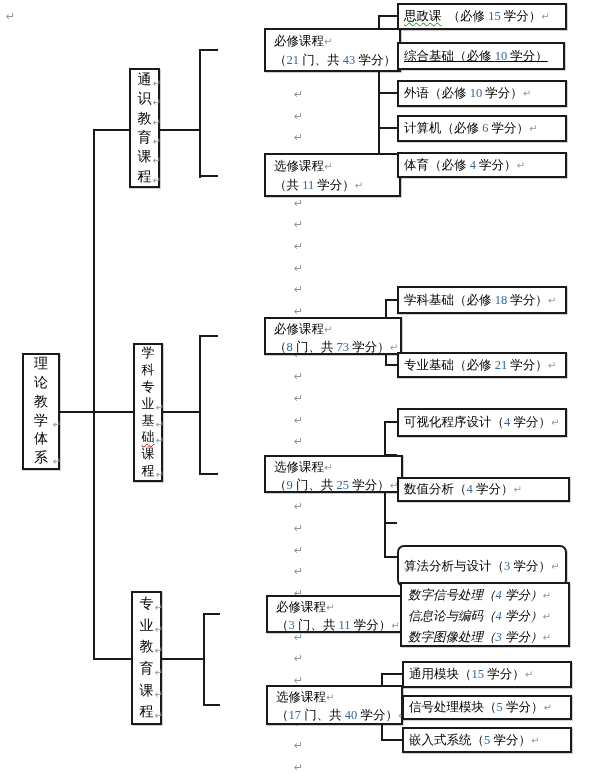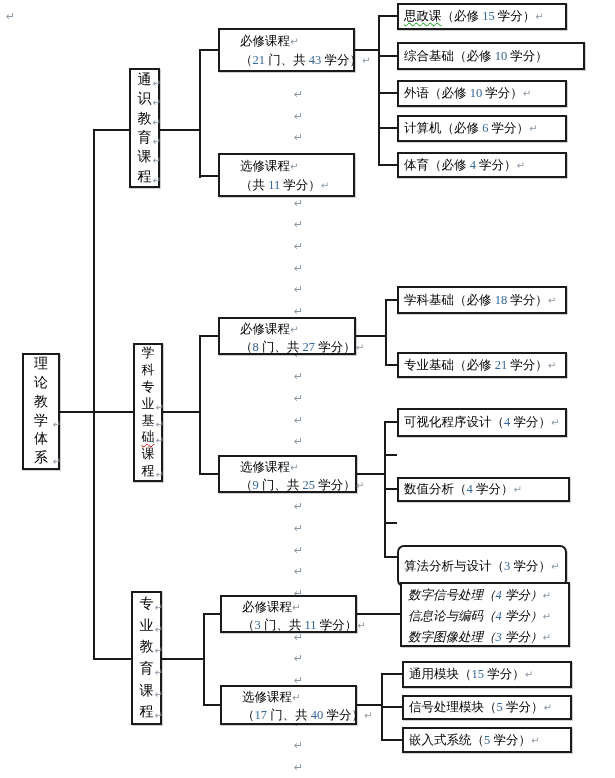--- a/index.html
+++ b/index.html
@@ -11,27 +11,27 @@
   .hl{position:absolute;height:2px;background:#1a1a1a;z-index:1;}
   .vl{position:absolute;width:2px;background:#1a1a1a;z-index:1;}
   
   .box{position:absolute;background:#fff;border:2px solid #1a1a1a;box-sizing:border-box;
        z-index:2;font-size:12.5px;box-shadow:1px 1px 0 rgba(0,0,0,0.18);}
   
   .vbox{display:flex;flex-direction:column;align-items:center;justify-content:center;font-size:14px;}
   .vrow{position:relative;text-align:center;width:100%;line-height:var(--lh,20px);}
   .vmark{position:absolute;right:-3px;top:4px;}
   
-  .nbox{padding:2px 2px 0 20px;}
+  .nbox{padding:2px 2px 0 8px;margin-left:46px;}
   .nbox .l{white-space:nowrap;}
   .lh19 .l{line-height:19px;}
   .lh17 .l{line-height:16.5px;}
   .lh18 .l{line-height:17.5px;}
   
-  .dbox{display:flex;align-items:center;padding-left:5px;white-space:nowrap;}
+  .dbox{display:flex;align-items:center;padding-left:5px;white-space:nowrap;gap:6px;}
   
   .mbox{padding:1px 0 0 6px;}
   .mbox .l{line-height:21px;white-space:nowrap;font-style:italic;}
   .num{color:#35679b;}
   .mark{color:#8a97a5;font-size:10px;font-family:"DejaVu Sans","Liberation Sans",sans-serif;}
   .pmark{position:absolute;z-index:0;color:#8a97a5;font-size:11px;
          font-family:"DejaVu Sans","Liberation Sans",sans-serif;}
   .wavy-green{text-decoration:underline wavy #00a000;text-decoration-thickness:1px;text-underline-offset:2px;}
   .wavy-red{text-decoration:underline wavy #cc0000;text-decoration-thickness:1px;text-underline-offset:2px;}
 </style>
@@ -122,40 +122,40 @@
   <div class="box nbox lh19" style="left:218px;top:28px;width:137px;height:44px;">
     <div class="l">必修课程<span class="mark">↵</span></div>
     <div class="l">（<span class="num">21</span> 门、共 <span class="num">43</span> 学分）<span class="mark">↵</span></div>
   </div>
   <div class="box nbox lh19" style="left:218px;top:153px;width:137px;height:44px;">
     <div class="l">选修课程<span class="mark">↵</span></div>
     <div class="l">（共 <span class="num">11</span> 学分）<span class="mark">↵</span></div>
   </div>
   <div class="box nbox lh17" style="left:218px;top:317px;width:138px;height:38px;">
     <div class="l">必修课程<span class="mark">↵</span></div>
-    <div class="l">（<span class="num">8</span> 门、共 <span class="num">27</span> 学分）<span class="mark">↵</span></div>
+    <div class="l">（<span class="num">8</span> 门、共 <span class="num">73</span> 学分）<span class="mark">↵</span></div>
   </div>
   <div class="box nbox lh17" style="left:218px;top:455px;width:139px;height:38px;">
     <div class="l">选修课程<span class="mark">↵</span></div>
     <div class="l">（<span class="num">9</span> 门、共 <span class="num">25</span> 学分）<span class="mark">↵</span></div>
   </div>
   <div class="box nbox lh17" style="left:220px;top:595px;width:137px;height:38px;">
     <div class="l">必修课程<span class="mark">↵</span></div>
     <div class="l">（<span class="num">3</span> 门、共 <span class="num">11</span> 学分）<span class="mark">↵</span></div>
   </div>
   <div class="box nbox lh18" style="left:220px;top:685px;width:137px;height:40px;">
     <div class="l">选修课程<span class="mark">↵</span></div>
     <div class="l">（<span class="num">17</span> 门、共 <span class="num">40</span> 学分）<span class="mark">↵</span></div>
   </div>
 
   <div class="box dbox" style="left:397px;top:3px;width:170px;height:27px;">
     <span class="wavy-green">思政课</span>
       <span>（必修 <span class="num">15</span> 学分）<span class="mark">↵</span></span>
   </div>
-  <div class="box dbox" style="left:397px;top:42px;width:188px;height:28px;">
+  <div class="box dbox" style="left:397px;top:42px;width:168px;height:28px;text-decoration:underline;">
     <span>综合基础（必修 <span class="num">10</span> 学分）</span>
   </div>
   <div class="box dbox" style="left:397px;top:80px;width:170px;height:27px;">
     <span>外语（必修 <span class="num">10</span> 学分）<span class="mark">↵</span></span>
   </div>
   <div class="box dbox" style="left:397px;top:115px;width:170px;height:27px;">
     <span>计算机（必修 <span class="num">6</span> 学分）<span class="mark">↵</span></span>
   </div>
   <div class="box dbox" style="left:397px;top:152px;width:170px;height:26px;">
     <span>体育（必修 <span class="num">4</span> 学分）<span class="mark">↵</span></span>

